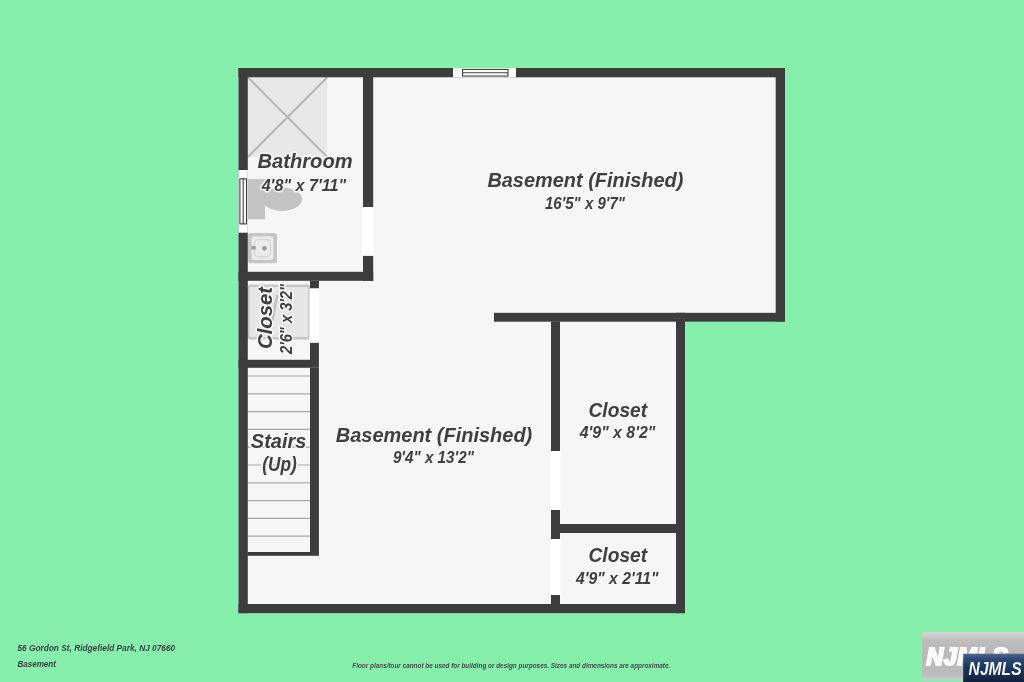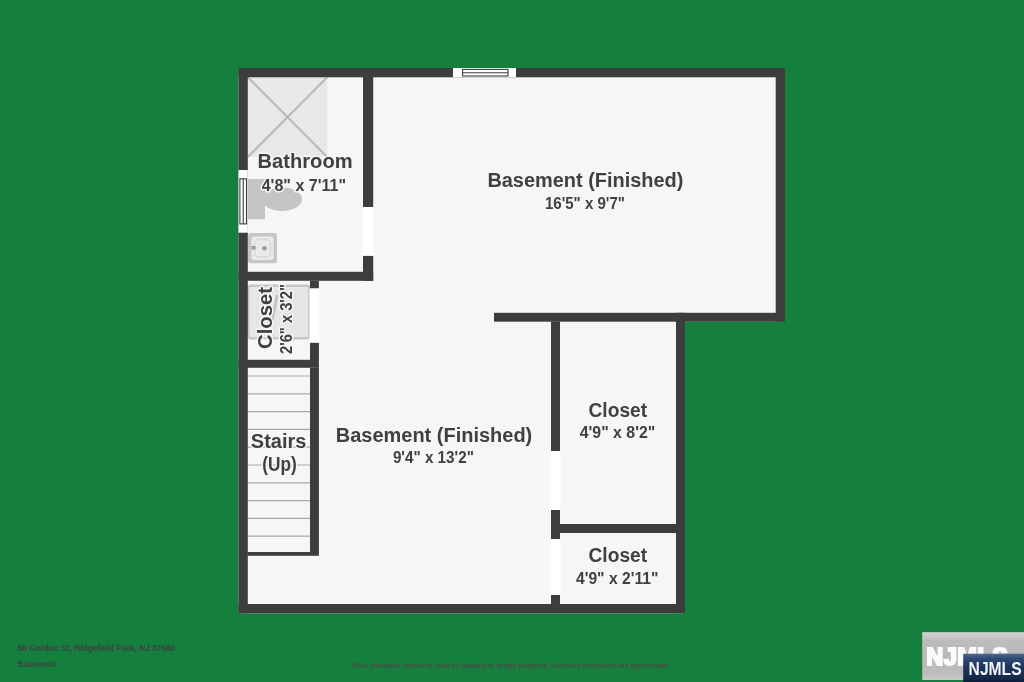--- a/index.html
+++ b/index.html
@@ -1,17 +1,17 @@
 <!DOCTYPE html>
 <html><head>
 <meta charset="utf-8">
 <style>
   html,body{margin:0;padding:0;background:#ffffff;}
-  #stage{position:relative;width:1024px;height:682px;background:#15803d;overflow:hidden;
-         font-family:"Liberation Sans", sans-serif;}
+  #stage{position:relative;width:1024px;height:682px;background:#86efac;overflow:hidden;
+         font-family:"Liberation Sans", sans-serif;font-style:italic;}
   svg text{font-family:"Liberation Sans", sans-serif;}
 </style>
 </head>
 <body>
 <div id="stage">
 <svg width="1024" height="682" viewBox="0 0 1024 682">
 
   <path d="M238.5,68 L785,68 L785,321.5 L685,321.5 L685,613.2 L238.5,613.2 Z" fill="#f6f6f6"></path>
 
   <rect x="248" y="77.3" width="115" height="194.5" fill="none"></rect>

